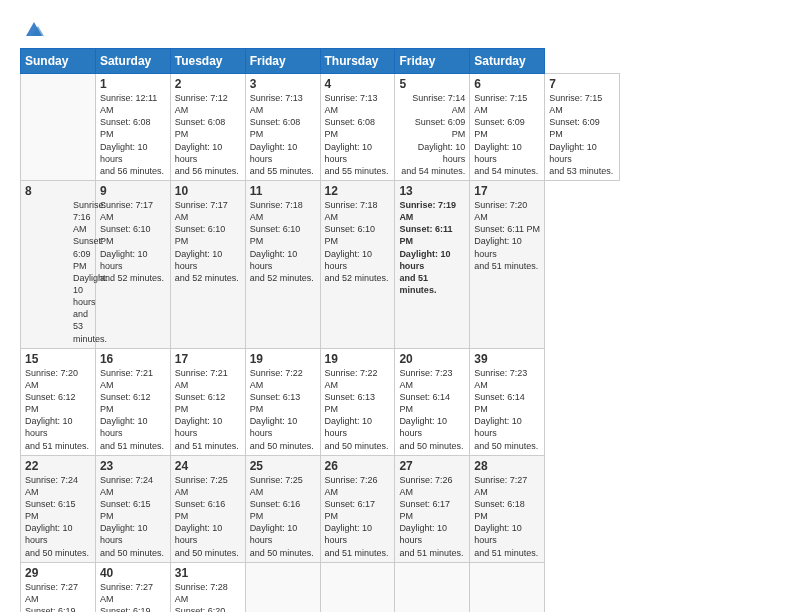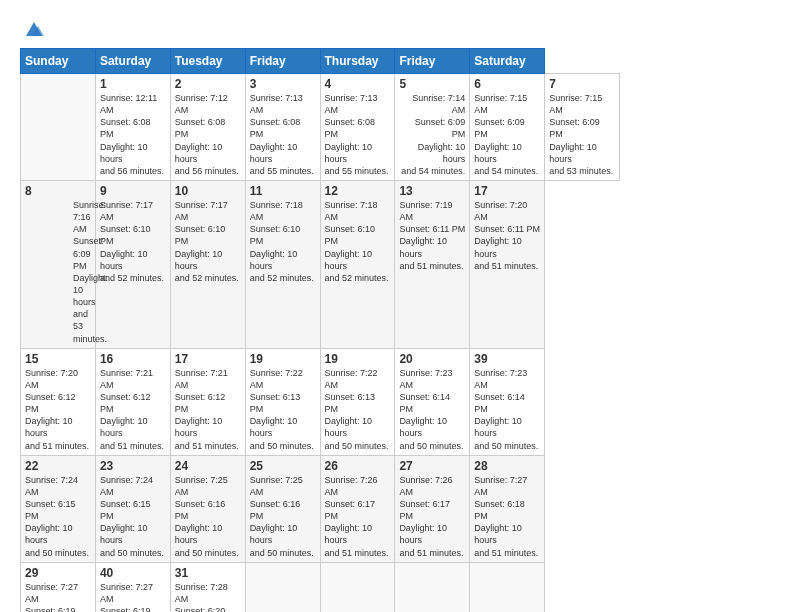--- a/index.html
+++ b/index.html
@@ -214,21 +214,21 @@
           </td>
           <td>
             <span class="day-num">12</span>
             <div class="day-info" style="white-space: pre-line;">Sunrise: 7:18 AM
 Sunset: 6:10 PM
 Daylight: 10 hours
 and 52 minutes.</div>
           </td>
           <td>
             <span class="day-num">13</span>
-            <div class="day-info" style="white-space: pre-line;">Sunrise: 7:19 AM
+            <div class="day-info" style="white-space: pre-line; font-weight: bold;">Sunrise: 7:19 AM
 Sunset: 6:11 PM
 Daylight: 10 hours
 and 51 minutes.</div>
           </td>
           <td>
             <span class="day-num">17</span>
             <div class="day-info" style="white-space: pre-line;">Sunrise: 7:20 AM
 Sunset: 6:11 PM
 Daylight: 10 hours
 and 51 minutes.</div>

